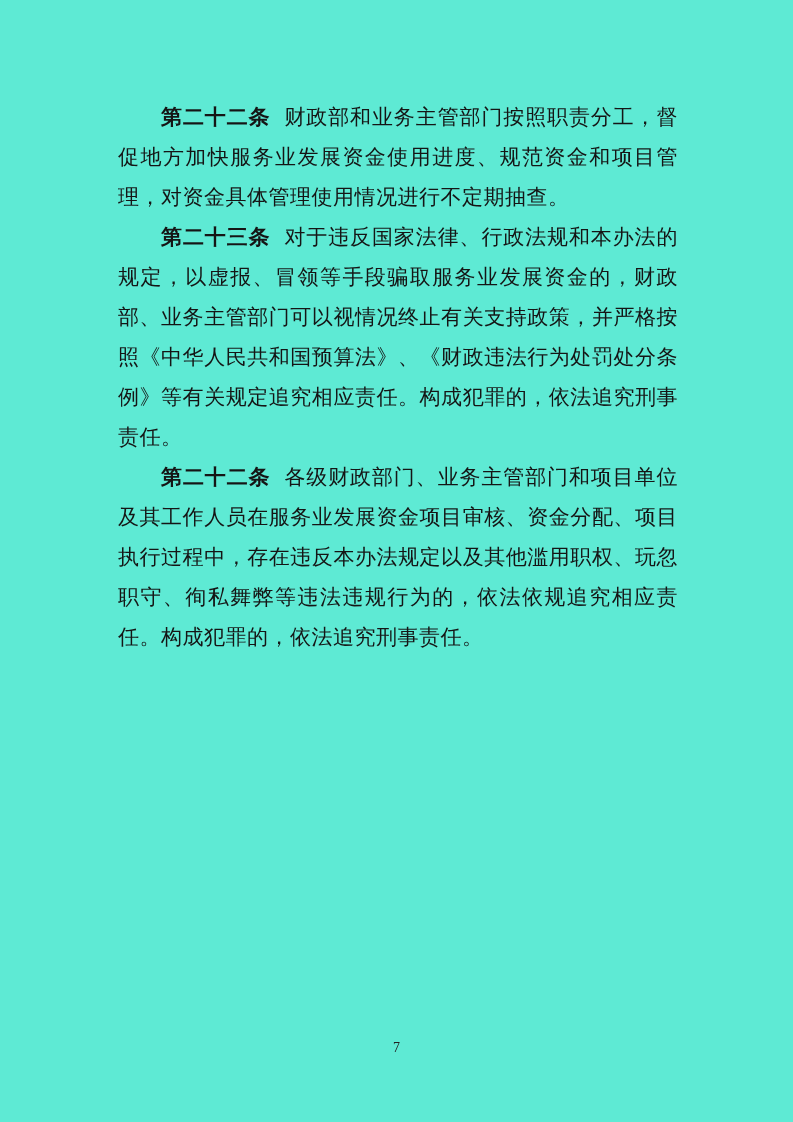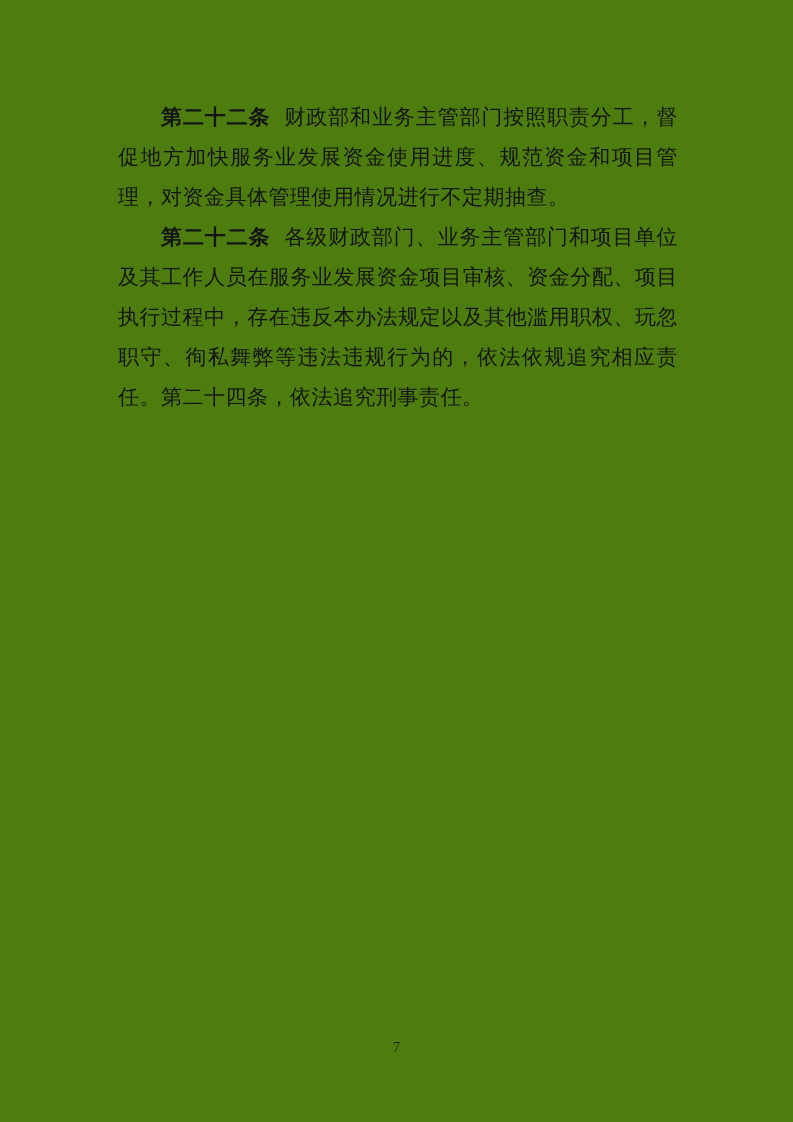--- a/index.html
+++ b/index.html
@@ -4,21 +4,21 @@
 <style>
   html, body {
     margin: 0;
     padding: 0;
     background: #ffffff;
   }
   .page {
     position: relative;
     width: 793px;
     height: 1122px;
-    background: #4d7c0f;
+    background: #5eead4;
     overflow: hidden;
     font-family: "Liberation Serif", "DejaVu Serif", serif;
     color: #151515;
   }
   .content {
     position: absolute;
     left: 118px;
     top: 97px;
     width: 560px;
   }
@@ -48,19 +48,20 @@
 </style>
 </head>
 <body>
 
 <div class="page">
   <div class="content">
 
     <p class="para"><span class="para-label">第二十二条</span><span>财政部和业务主管部门按照职责分工，督促地方加快服务业发展资金使用进度、规范资金和项目管理，对资金具体管理使用情况进行不定期抽查。</span></p>
 
 
+    <p class="para"><span class="para-label">第二十三条</span><span>对于违反国家法律、行政法规和本办法的规定，以虚报、冒领等手段骗取服务业发展资金的，财政部、业务主管部门可以视情况终止有关支持政策，并严格按照《中华人民共和国预算法》、《财政违法行为处罚处分条例》等有关规定追究相应责任。构成犯罪的，依法追究刑事责任。</span></p>
 
-    <p class="para"><span class="para-label">第二十二条</span><span>各级财政部门、业务主管部门和项目单位及其工作人员在服务业发展资金项目审核、资金分配、项目执行过程中，存在违反本办法规定以及其他滥用职权、玩忽职守、徇私舞弊等违法违规行为的，依法依规追究相应责任。第二十四条，依法追究刑事责任。</span></p>
+    <p class="para"><span class="para-label">第二十二条</span><span>各级财政部门、业务主管部门和项目单位及其工作人员在服务业发展资金项目审核、资金分配、项目执行过程中，存在违反本办法规定以及其他滥用职权、玩忽职守、徇私舞弊等违法违规行为的，依法依规追究相应责任。构成犯罪的，依法追究刑事责任。</span></p>
 
   </div>
 
   <div class="page-number">7</div>
 </div>
 
 </body></html>

